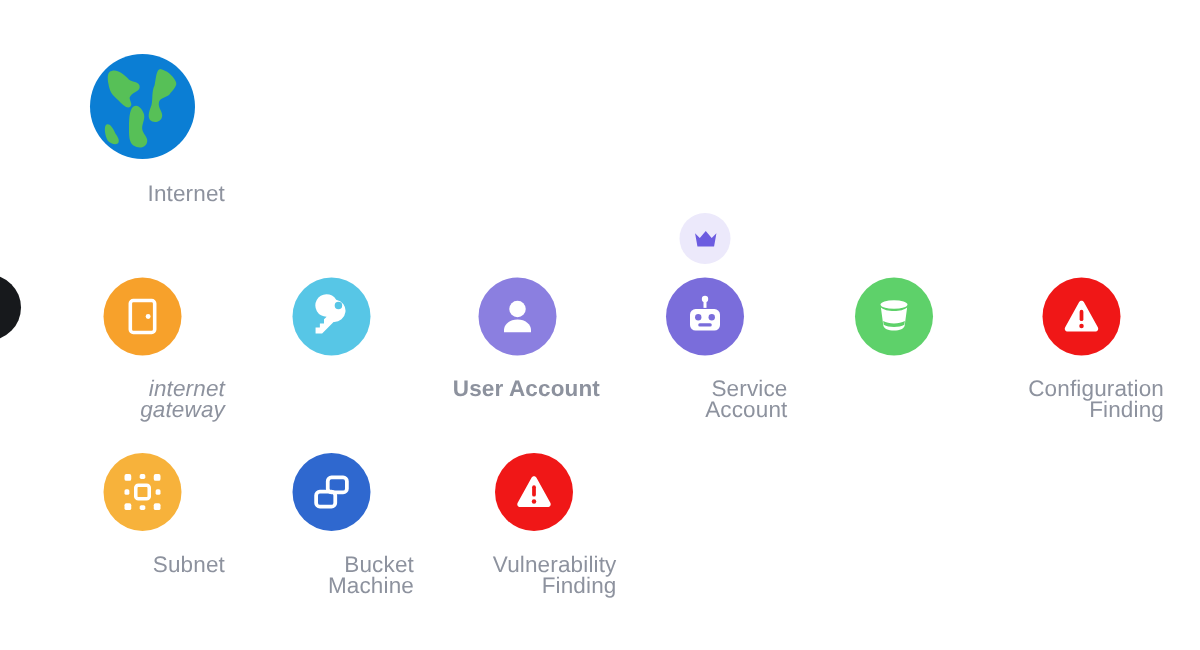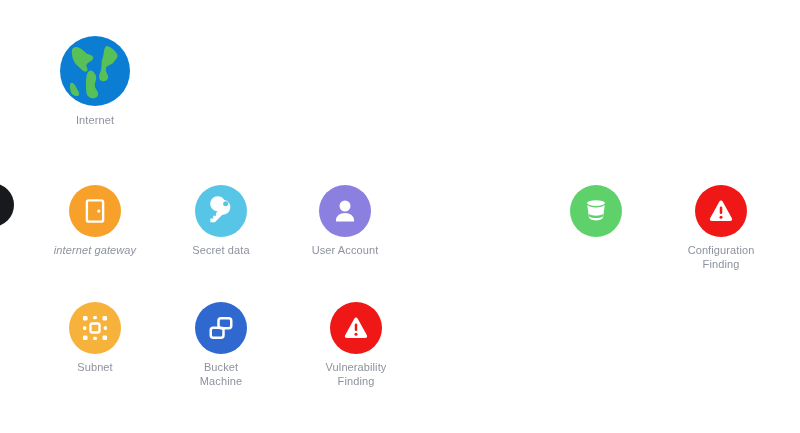--- a/index.html
+++ b/index.html
@@ -39,26 +39,27 @@
     height: 52px;
     border-radius: 50%;
     margin: 0 auto;
     display: flex;
     align-items: center;
     justify-content: center;
     position: relative;
   }
   .node-circle svg { display: block; }
   .node-label {
-    margin-top: 6px;
-    font-size: 11px;
+    margin-top: 16px;
+    font-size: 15px;
     line-height: 14px;
     color: #8d929e;
     letter-spacing: 0.1px;
     white-space: pre-line;
+    text-align: right;
   }
   .badge {
     position: absolute;
     width: 34px;
     height: 34px;
     border-radius: 50%;
     background: #ece9fb;
     display: flex;
     align-items: center;
     justify-content: center;
@@ -164,33 +165,51 @@
     </div>
     <div class="node-label">internet gateway</div>
   </div>
 
   <div class="node" style="left:221px; top:185px;">
     <div class="node-circle" style="background:#57c6e6;">
       <svg width="30" height="30" viewBox="0 0 24 24">
         <path fill="#ffffff" d="M14.5 3a6 6 0 1 0-5.1 9.1L8 13.5v2.2H5.8v2.2H3.5V21H7l6.1-6.1A6 6 0 0 0 14.5 3zm1.2 5.1a2 2 0 1 1 0-4 2 2 0 0 1 0 4z"></path>
       </svg>
     </div>
-    <div class="node-label">Secret data</div>
-  </div>
-
-  <div class="node" style="left:345px; top:185px;">
+  </div>
+
+  <div class="node" style="left:345px; top:185px;font-weight:bold;">
     <div class="node-circle" style="background:#8b7fe0;">
       <svg width="30" height="30" viewBox="0 0 24 24">
         <circle cx="12" cy="8" r="4.4" fill="#ffffff"></circle>
         <path fill="#ffffff" d="M12 13.6c-4.2 0-7.2 2.6-7.2 5.6v1.2h14.4v-1.2c0-3-3-5.6-7.2-5.6z"></path>
       </svg>
     </div>
     <div class="node-label">User Account</div>
   </div>
 
+  <div class="node" style="left:470px; top:185px;">
+    <div class="node-circle" style="background:#7a6ddb;">
+      <div class="badge">
+        <svg width="19" height="19" viewBox="0 0 24 24">
+          <path fill="#6c5ce0" d="M3 7l4 4 5-6 5 6 4-4-2 11H5L3 7z"></path>
+        </svg>
+      </div>
+      <svg width="30" height="30" viewBox="0 0 24 24">
+        <rect x="4" y="8" width="16" height="11.5" rx="3" fill="#ffffff"></rect>
+        <rect x="11.2" y="3.2" width="1.6" height="4.2" fill="#ffffff"></rect>
+        <circle cx="12" cy="2.6" r="1.7" fill="#ffffff"></circle>
+        <circle cx="8.4" cy="12.4" r="1.7" fill="#7a6ddb"></circle>
+        <circle cx="15.6" cy="12.4" r="1.7" fill="#7a6ddb"></circle>
+        <rect x="8.4" y="15.6" width="7.2" height="1.7" rx="0.8" fill="#7a6ddb"></rect>
+      </svg>
+    </div>
+    <div class="node-label">Service
+Account</div>
+  </div>
 
   <div class="node" style="left:596px; top:185px;">
     <div class="node-circle" style="background:#5ed16a;">
       <svg width="30" height="30" viewBox="0 0 24 24">
         <ellipse cx="12" cy="5.6" rx="7.2" ry="2.3" fill="#ffffff"></ellipse>
         <path fill="#ffffff" d="M5 7.2c1.3 1.2 4 1.9 7 1.9s5.7-.7 7-1.9l-1.3 9.6c-.2 1.6-2.6 2.7-5.7 2.7s-5.5-1.1-5.7-2.7L5 7.2z"></path>
         <path fill="#5ed16a" d="M6.2 14.4c1.5.9 3.6 1.3 5.8 1.3s4.3-.4 5.8-1.3l-.3 2c-1.4.8-3.3 1.2-5.5 1.2s-4.1-.4-5.5-1.2l-.3-2z"></path>
       </svg>
     </div>
   </div>

